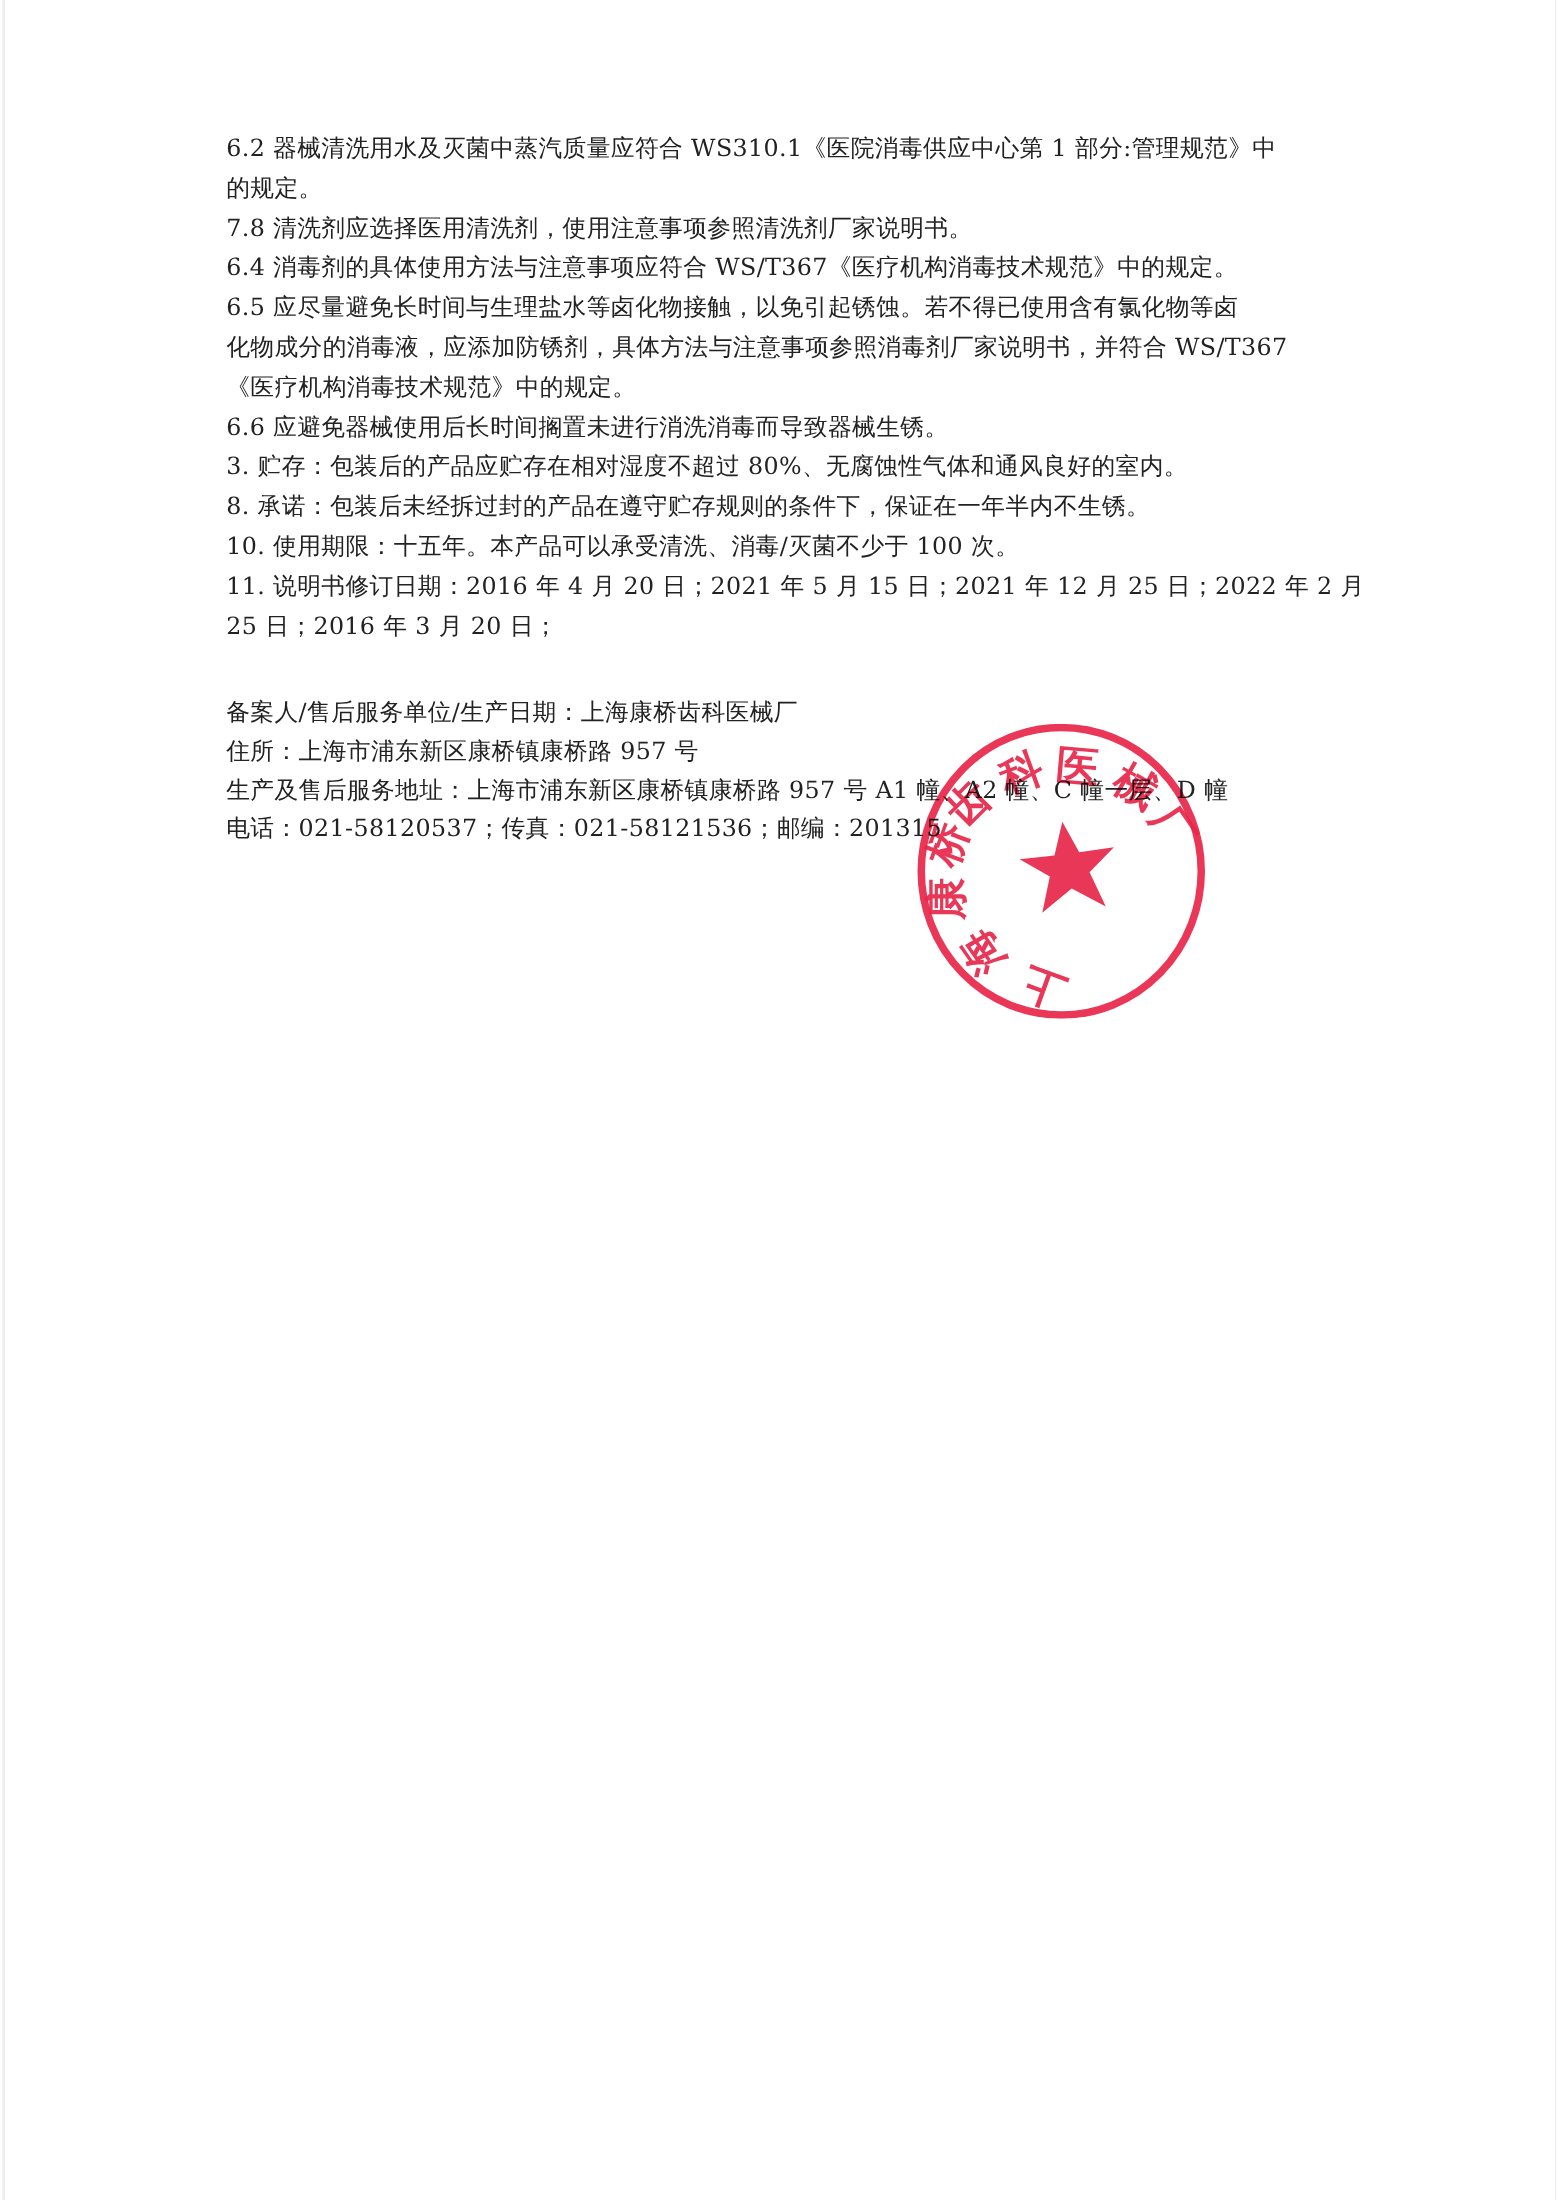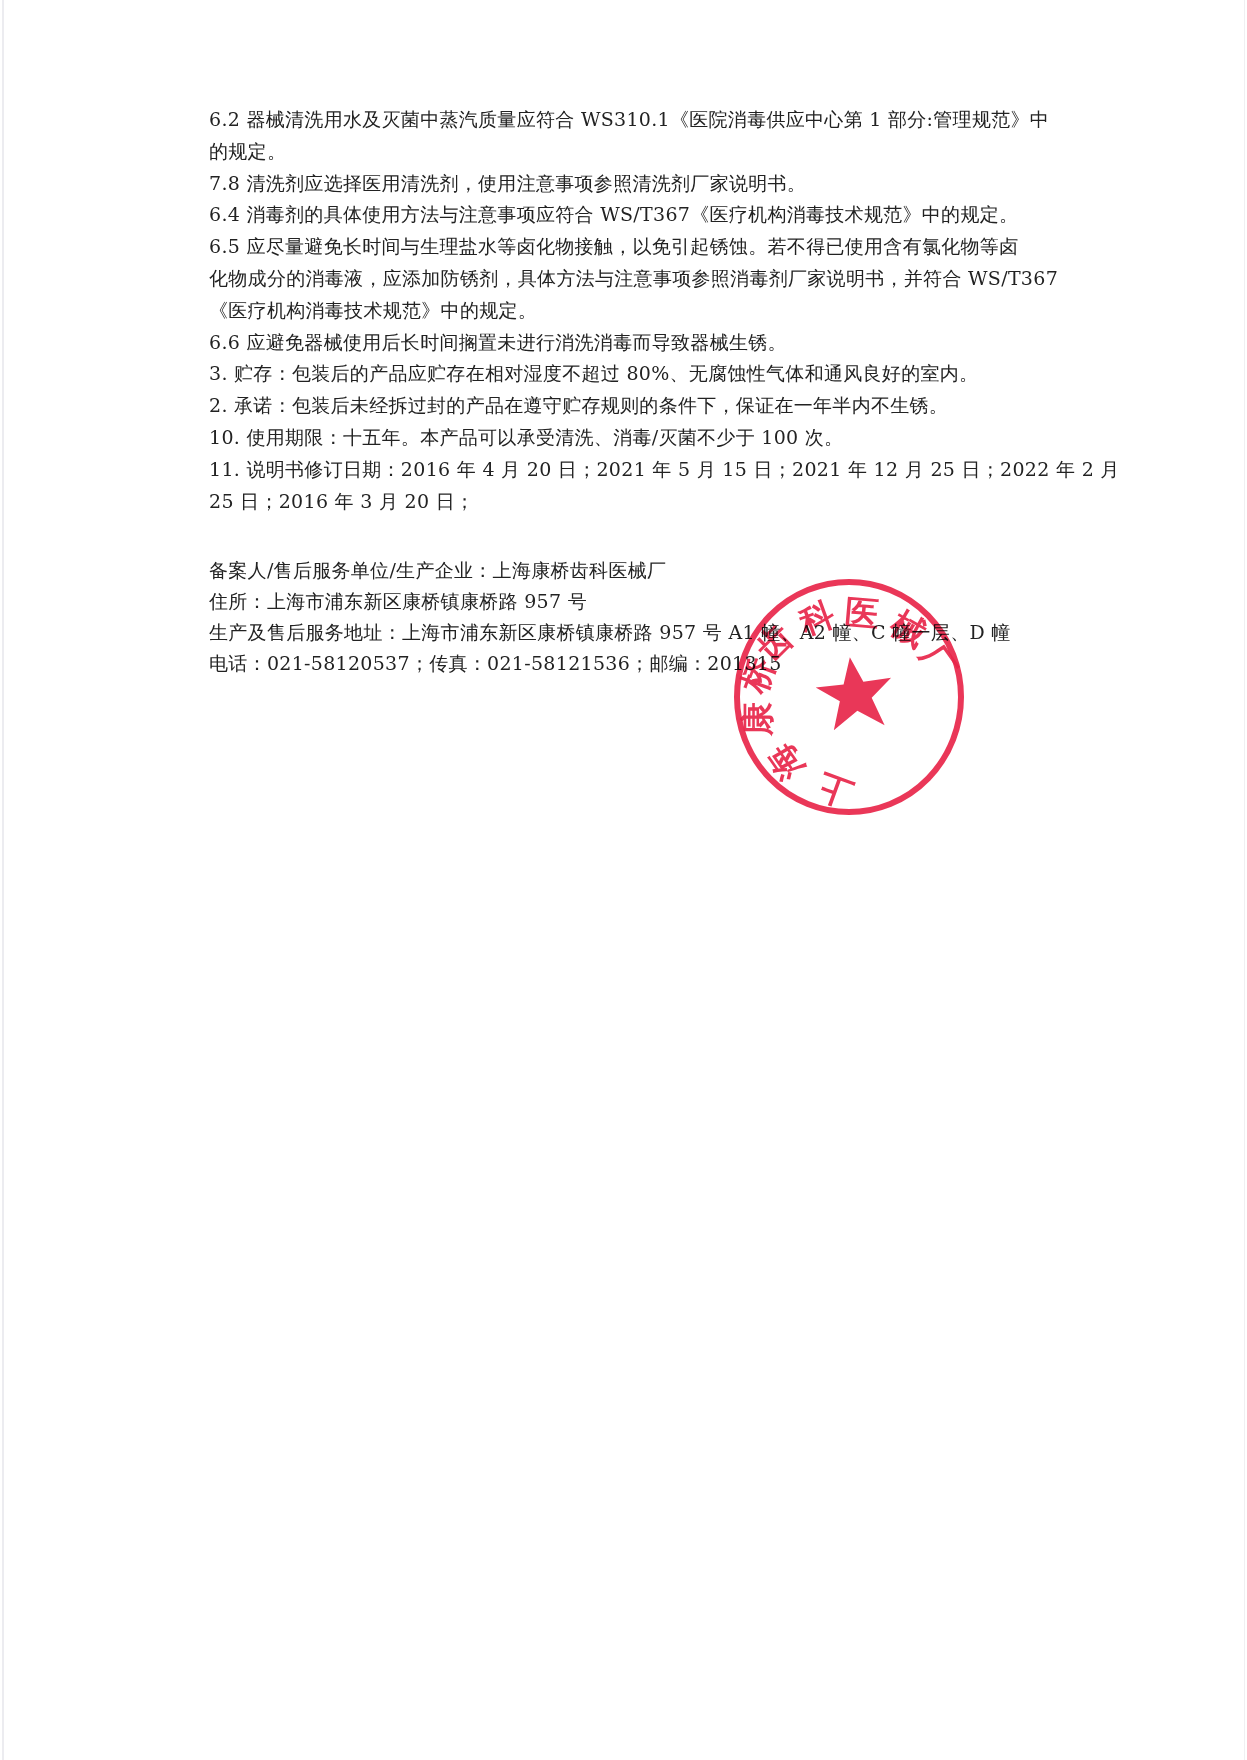--- a/index.html
+++ b/index.html
@@ -36,21 +36,20 @@
       left: 181px;
       top: 104px;
       width: 915px;
     }
     .line {
       font-size: 19px;
       line-height: 31.8px;
       height: 31.8px;
       white-space: nowrap;
       letter-spacing: 0.3px;
-      margin-left: 28px;
     }
     .blank-line {
       height: 38px;
     }
     .footer-block .line {
       line-height: 31px;
       height: 31px;
     }
     .stamp {
       position: absolute;
@@ -89,34 +88,34 @@
     <div class="line">化物成分的消毒液，应添加防锈剂，具体方法与注意事项参照消毒剂厂家说明书，并符合 WS/T367</div>
     <div class="line">《医疗机构消毒技术规范》中的规定。</div>
   </div>
   <div>
     <div class="line">6.6 应避免器械使用后长时间搁置未进行消洗消毒而导致器械生锈。</div>
   </div>
   <div>
     <div class="line">3. 贮存：包装后的产品应贮存在相对湿度不超过 80%、无腐蚀性气体和通风良好的室内。</div>
   </div>
   <div>
-    <div class="line">2. 承诺：包装后未经拆过封的产品在遵守贮存规则的条件下，保证在一年半内不生锈。</div>
+    <div class="line">8. 承诺：包装后未经拆过封的产品在遵守贮存规则的条件下，保证在一年半内不生锈。</div>
   </div>
   <div>
     <div class="line">10. 使用期限：十五年。本产品可以承受清洗、消毒/灭菌不少于 100 次。</div>
   </div>
   <div>
     <div class="line">11. 说明书修订日期：2016 年 4 月 20 日；2021 年 5 月 15 日；2021 年 12 月 25 日；2022 年 2 月</div>
     <div class="line">25 日；2016 年 3 月 20 日；</div>
   </div>
 
   <div class="blank-line"></div>
 
   <div class="footer-block">
-    <div class="line">备案人/售后服务单位/生产企业：上海康桥齿科医械厂</div>
+    <div class="line">备案人/售后服务单位/生产日期：上海康桥齿科医械厂</div>
     <div class="line">住所：上海市浦东新区康桥镇康桥路 957 号</div>
     <div class="line">生产及售后服务地址：上海市浦东新区康桥镇康桥路 957 号 A1 幢、A2 幢、C 幢一层、D 幢</div>
     <div class="line">电话：021-58120537；传真：021-58121536；邮编：201315</div>
   </div>
 </div>
 
 <div class="stamp">
   <svg viewBox="0 0 232 236" xmlns="http://www.w3.org/2000/svg">
     <g fill="none" stroke="#e8264a" stroke-width="6" opacity="0.92">
       <ellipse cx="116" cy="118" rx="112" ry="115"></ellipse>

